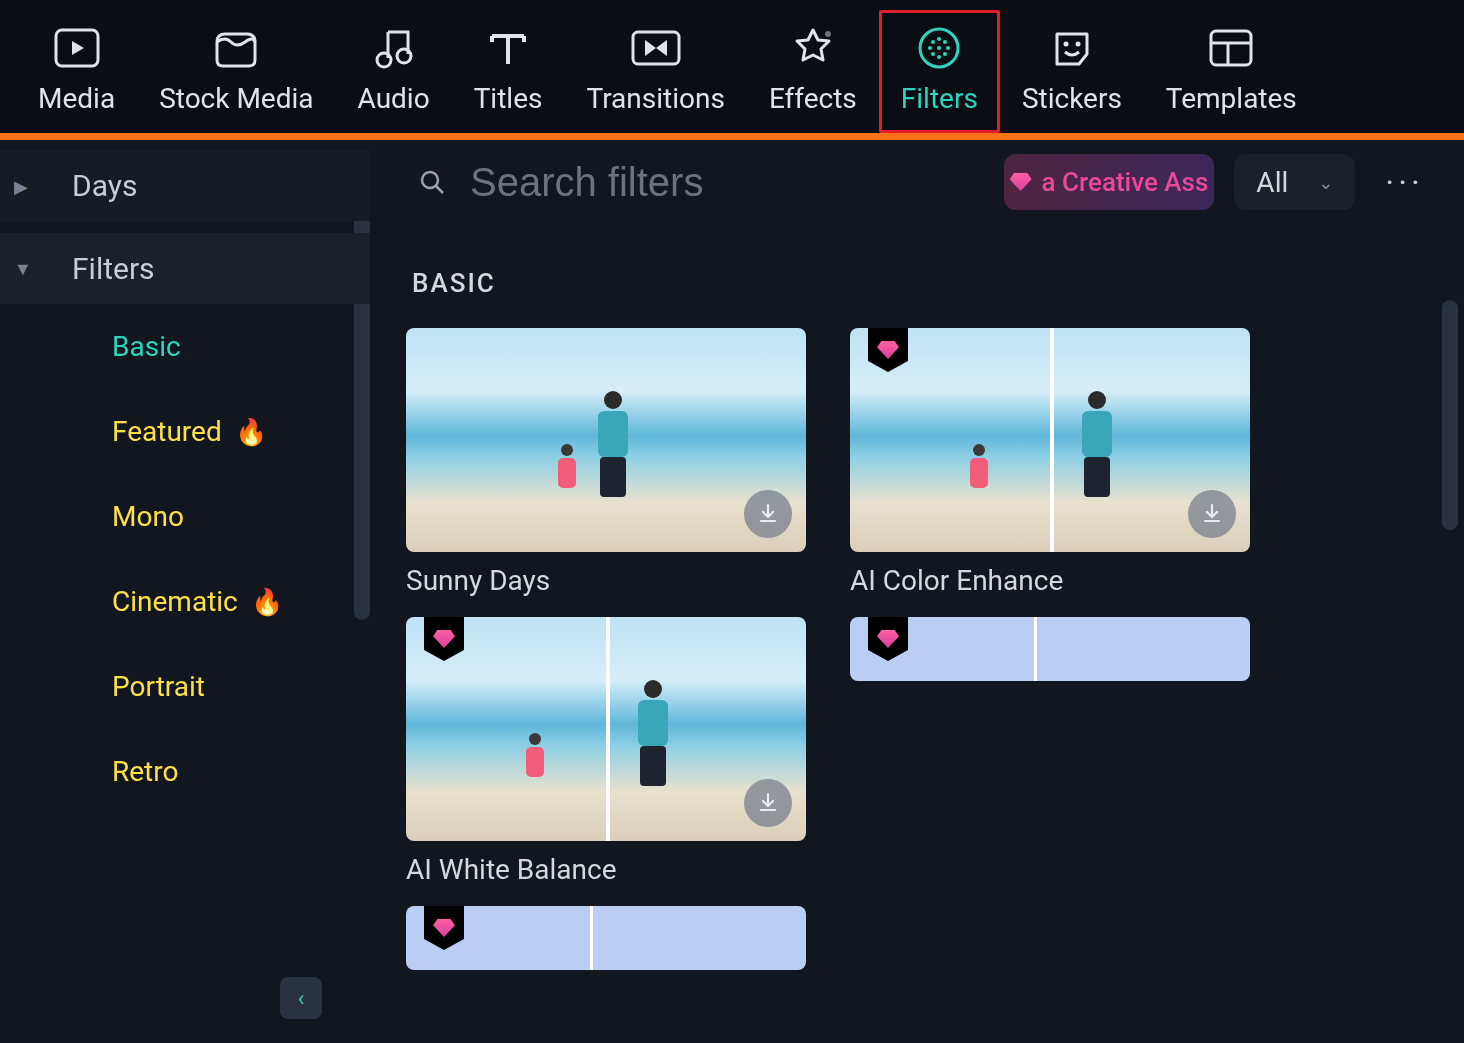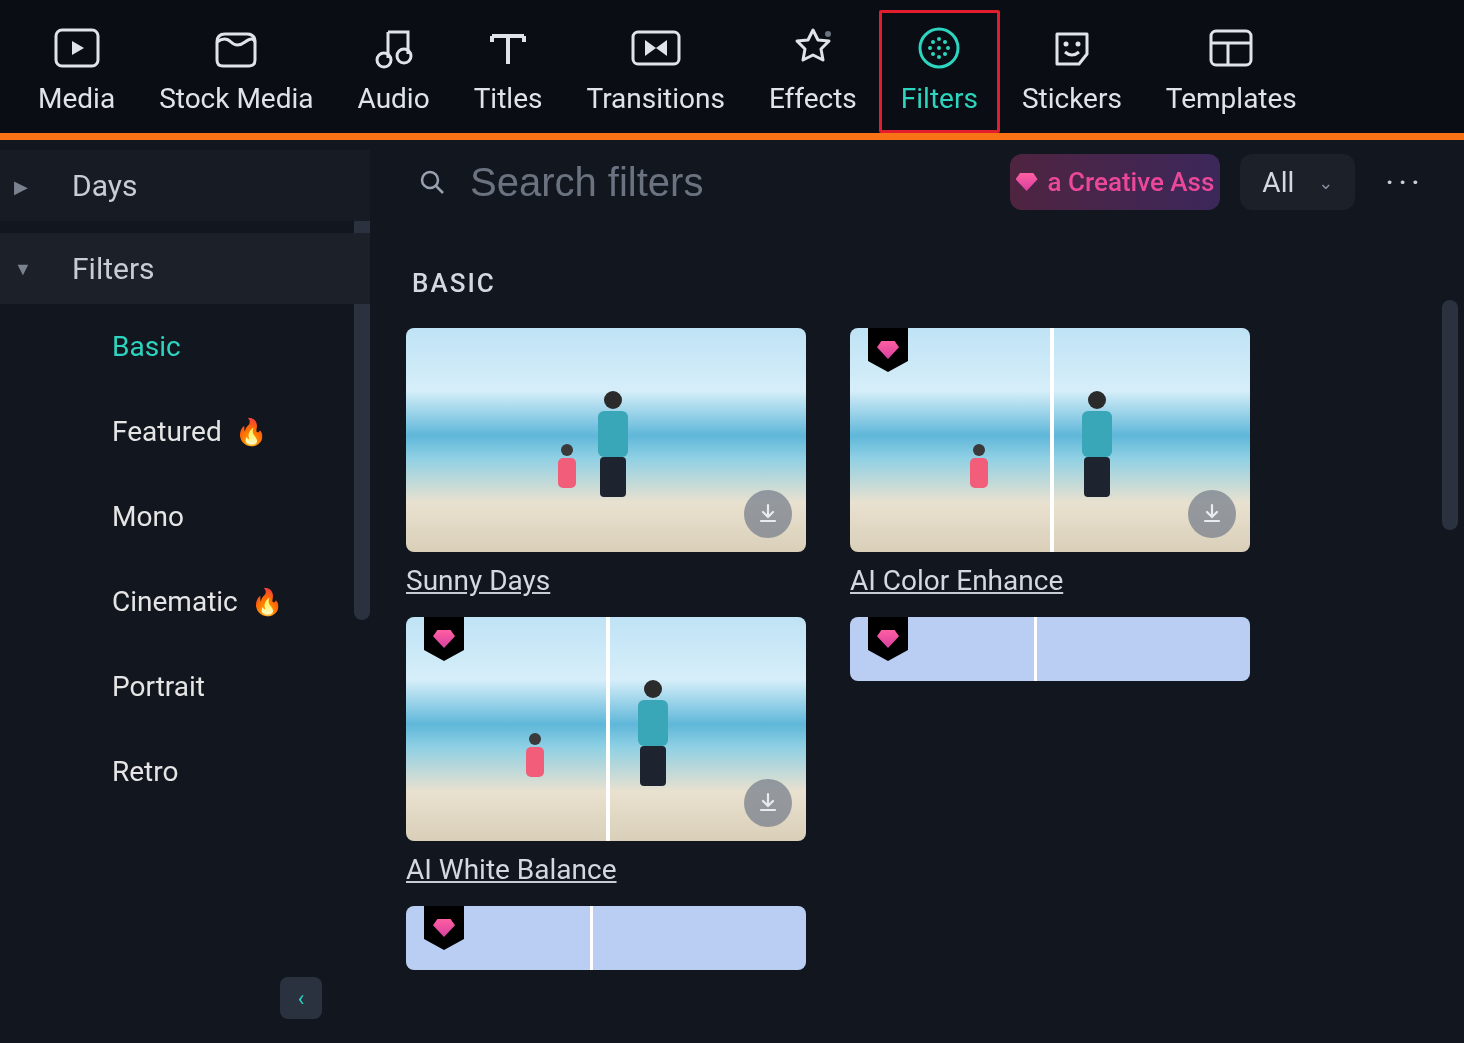--- a/index.html
+++ b/index.html
@@ -78,21 +78,21 @@
   .side-group .caret {
     position: absolute;
     left: 14px;
     top: 50%;
     transform: translateY(-50%);
     font-size: 18px;
     color: #7a8290;
   }
   .side-sub {
     font-size: 28px;
-    color: #e5e5e5;
+    color: #fde047;
     padding: 26px 30px 26px 112px;
     cursor: pointer;
     display: flex;
     align-items: center;
     gap: 14px;
   }
   .side-sub.active { color: #2dd4bf; }
   .side-sub .flame { font-size: 26px; }
   .collapse-btn {
     position: absolute;
@@ -165,21 +165,21 @@
     font-weight: 500;
     white-space: nowrap;
     overflow: hidden;
     max-width: 260px;
     cursor: pointer;
   }
 
   .all-dd {
     display: flex;
     align-items: center;
-    gap: 24px;
+    gap: 30px;
     height: 56px;
     padding: 0 22px;
     border-radius: 12px;
     background: #1b2029;
     color: #d4d8df;
     font-size: 28px;
     cursor: pointer;
   }
 
   .more-btn {
@@ -197,21 +197,21 @@
     margin: 44px 0 30px 6px;
     font-weight: 500;
   }
 
   .grid {
     display: grid;
     grid-template-columns: 400px 400px;
     column-gap: 44px;
     row-gap: 20px;
   }
-  .card { cursor: pointer; text-decoration: underline; }
+  .card { cursor: pointer; }
   .thumb {
     width: 400px;
     height: 224px;
     border-radius: 8px;
     position: relative;
     overflow: hidden;
     background: linear-gradient(180deg, #bfe3f5 0%, #d6eef9 28%, #5fb7d9 48%, #8fd0e4 58%, #e9e1cf 78%, #d9cfb9 100%);
   }
   .thumb.split::after {
     content: "";

